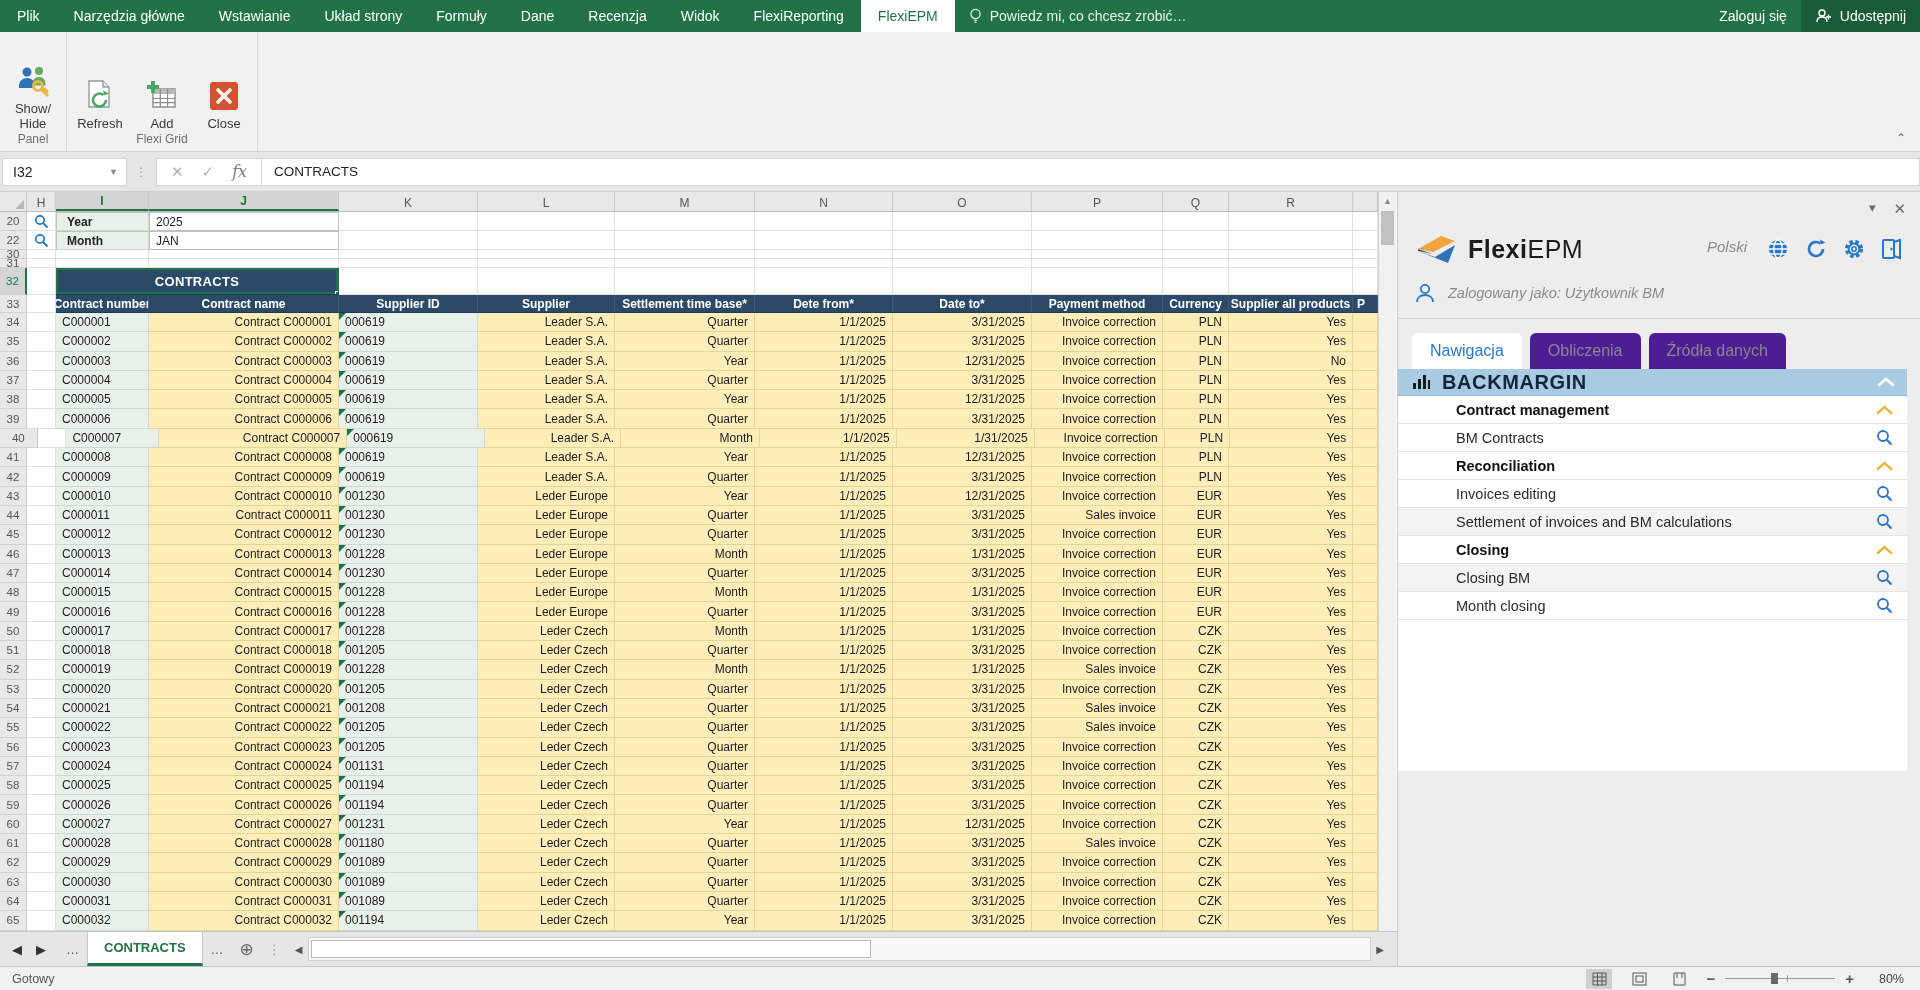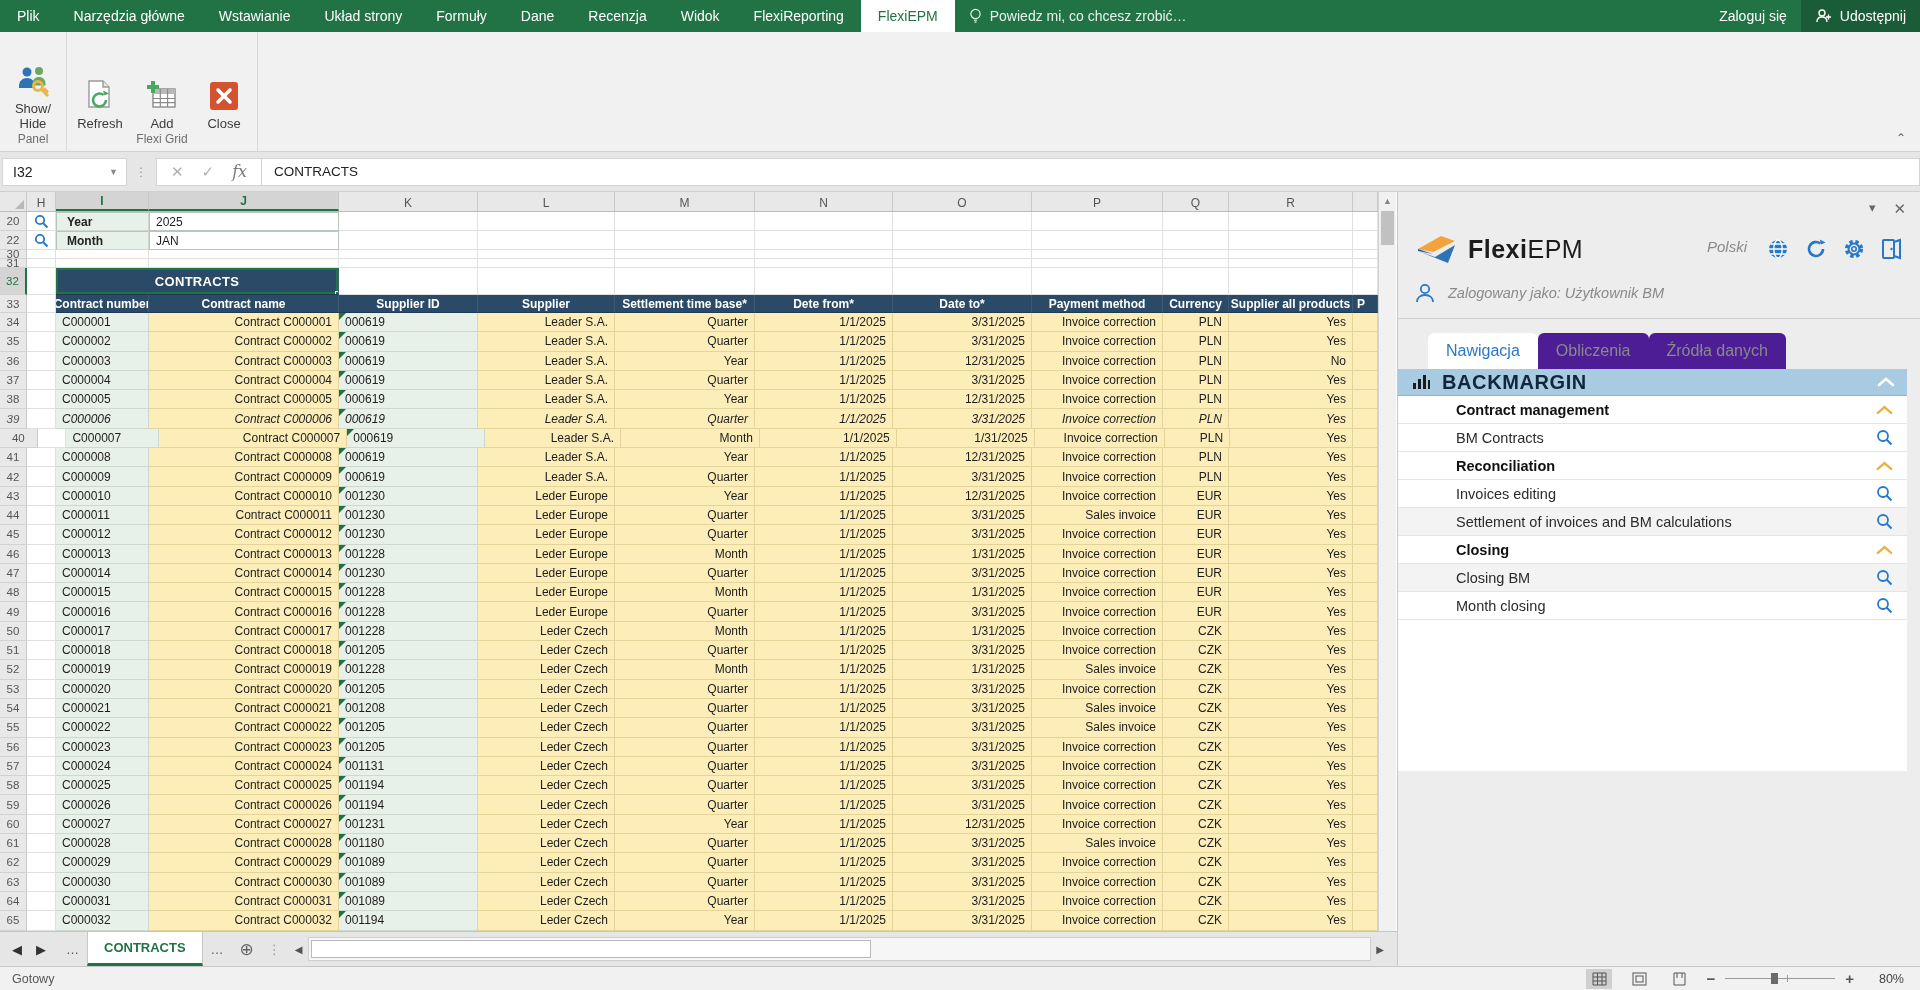--- a/index.html
+++ b/index.html
@@ -93,21 +93,21 @@
   .panel { position:absolute; left:1397px; top:192px; width:523px; height:774px; background:#ededed; border-left:1px solid #c8c8c8; }
   .panel-top { display:flex; justify-content:flex-end; gap:18px; padding:8px 14px 0 0; color:#666; }
   .panel-top .pico { font-size:13px; }
   .brandrow { display:flex; align-items:center; padding:14px 18px 0 16px; }
   .brandname { font-size:25px; color:#1c1c1c; margin-left:10px; letter-spacing:.5px; }
   .brandname b { font-weight:bold; }
   .brand-right { margin-left:auto; display:flex; gap:16px; }
   .lang { font-style:italic; color:#8a8a8a; font-size:15px; margin-right:4px; }
   .loginrow { display:flex; align-items:center; gap:12px; padding:16px 18px 14px 16px; color:#8a8a8a; font-style:italic; font-size:14.5px; }
   .pdivider { height:1px; background:#cfcfcf; margin:0 0 0 0; }
-  .ptabs { display:flex; gap:0; padding:14px 0 0 30px; font-size:16px; }
+  .ptabs { display:flex; gap:8px; padding:14px 0 0 14px; font-size:16px; }
   .ptab { padding:9px 18px; background:#4c1d95; color:#8a8a8a; border-radius:6px 6px 0 0; }
   .ptab.active { background:#fff; color:#2878c8; }
   .navwrap { background:#fff; margin-right:13px; min-height:402px; }
   .navhdr { height:27px; background:#a9cbe1; display:flex; align-items:center; padding:0 12px 0 14px; border-bottom:1px solid #8fb6d0; }
   .navhdr .nhlabel { font-weight:bold; color:#12263a; font-size:20px; letter-spacing:.6px; margin-left:12px; }
   .navhdr .chev { margin-left:auto; }
   .navrow { height:28px; display:flex; align-items:center; padding:0 14px 0 58px; border-bottom:1px solid #e4e4e4; font-size:14.5px; color:#2b2b2b; }
   .navrow.alt { background:#f3f3f3; }
   .navrow .nlabel { }
   .navrow.section .nlabel { font-weight:bold; color:#111; }
@@ -418,21 +418,21 @@
         <div class="gc mint al tri" style="width: 139px;">000619</div>
         <div class="gc yellow ar" style="width: 137px;">Leader S.A.</div>
         <div class="gc yellow ar" style="width: 140px;">Year</div>
         <div class="gc yellow ar" style="width: 138px;">1/1/2025</div>
         <div class="gc yellow ar" style="width: 139px;">12/31/2025</div>
         <div class="gc yellow ar" style="width: 131px;">Invoice correction</div>
         <div class="gc yellow ar" style="width: 66px;">PLN</div>
         <div class="gc yellow ar" style="width: 124px;">Yes</div>
         <div class="gc yellow" style="width: 25px;"></div>
       </div>
-      <div class="grow" style="height: 19.3px; font-style: italic;">
+      <div class="grow" style="height: 19.3px;">
         <div class="rn" style="width: 27px;">39</div>
         <div class="gc " style="width: 29px;"></div>
         <div class="gc mint al" style="width: 93px;">C000006</div>
         <div class="gc yellow ar" style="width: 190px;">Contract C000006</div>
         <div class="gc mint al tri" style="width: 139px;">000619</div>
         <div class="gc yellow ar" style="width: 137px;">Leader S.A.</div>
         <div class="gc yellow ar" style="width: 140px;">Quarter</div>
         <div class="gc yellow ar" style="width: 138px;">1/1/2025</div>
         <div class="gc yellow ar" style="width: 139px;">3/31/2025</div>
         <div class="gc yellow ar" style="width: 131px;">Invoice correction</div>

